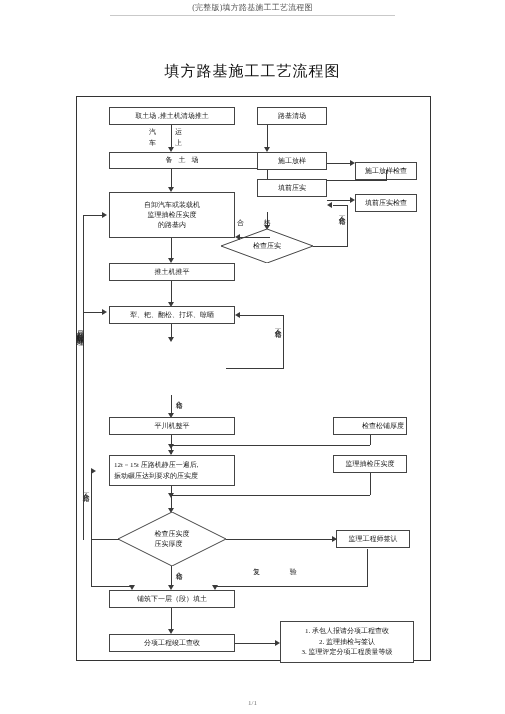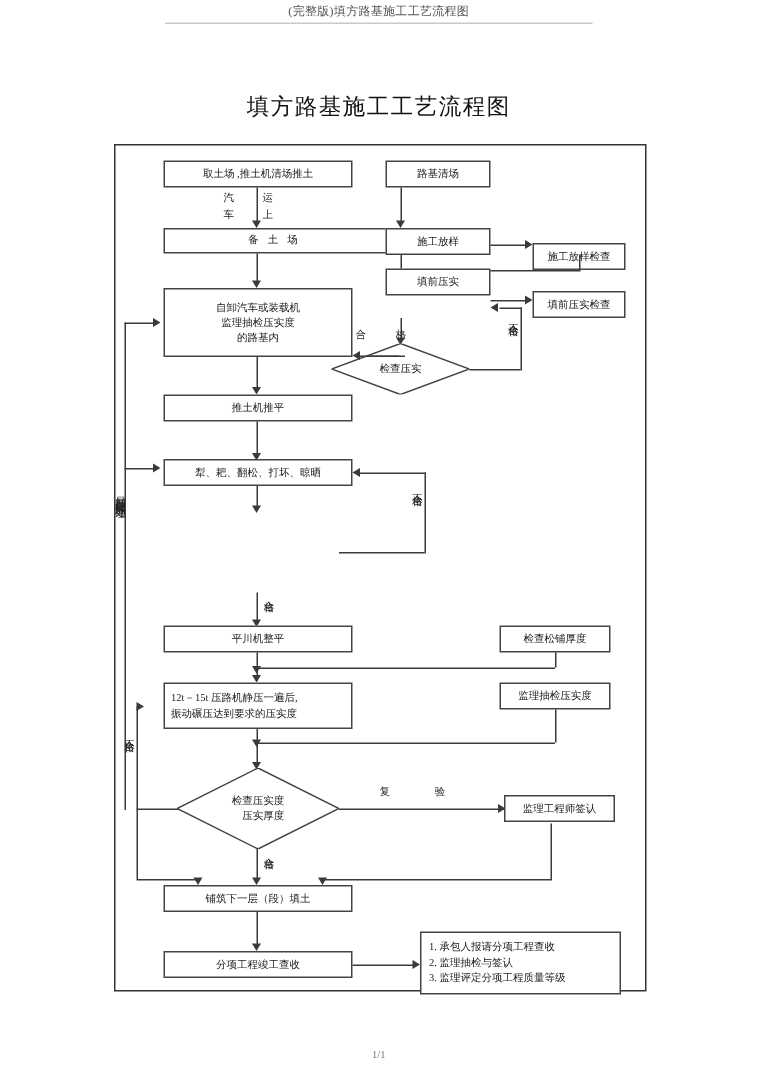--- a/index.html
+++ b/index.html
@@ -73,21 +73,21 @@
   .diamond {
     position: absolute;
     display: flex; align-items: center; justify-content: center;
   }
   .diamond .dshape {
     position: absolute; inset: 0;
   }
   .diamond .dtext {
     position: relative;
     z-index: 2;
-    text-align: right;
+    text-align: left;
     font-size: 7px;
     line-height: 1.5;
     color: #1a1a1a;
     white-space: nowrap;
   }
 
   
   .ln-h, .ln-v {
     position: absolute;
     background: #3a3a3a;
@@ -110,33 +110,33 @@
     white-space: nowrap;
     line-height: 1.25;
   }
   .edge-label.vert {
     writing-mode: vertical-rl;
     text-orientation: upright;
     letter-spacing: 1px;
     white-space: nowrap;
   }
   .edge-label.wide { letter-spacing: 9px; }
-  .edge-label.wide2 { letter-spacing: 14px; }
+  .edge-label.wide2 { letter-spacing: 14px; margin-top: 44px; }
 
   .list-node {
     position: absolute;
     box-sizing: border-box;
     border: 1px solid #444;
     background: #fff;
     font-size: 7px;
     line-height: 1.5;
     padding: 4px 5px;
     color: #1a1a1a;
   }
-  .list-node div { white-space: nowrap; }
+  .list-node div { white-space: nowrap; text-align: center; }
 </style>
 </head>
 <body>
 
 <div class="page">
 
   <div class="doc-header">(完整版)填方路基施工工艺流程图</div>
   <div class="header-rule"></div>
   <div class="chart-title">填方路基施工工艺流程图</div>
   <div class="doc-footer">1/1</div>
@@ -330,21 +330,21 @@
     <div class="ln-h" style="left:164px; top:140px; width:-0px;"></div>
     <div class="ln-h" style="left:160px; top:140px; width:0px;"></div>
     <div class="ln-h" style="left:161px; top:140px; width:0px;"></div>
     <div class="ln-h" style="left:162px; top:140px; width:-0px;"></div>
     <div class="ln-h" style="left:167px; top:140px; width:22px;"></div>
     <div class="ln-v" style="left:167px; top:140px; height:0px;"></div>
     <div class="ln-h" style="left:163px; top:140px; width:30px;"></div>
     <div class="arrow-l" style="left:158px; top:137px;"></div>
     <div class="edge-label wide" style="left:160px; top:122px;">合 格</div>
 
-    <div class="node" style="left:256px; top:320px; width:74px; height:18px;">
+    <div class="node" style="left:256px; top:320px; width:74px; height:18px;align-items:flex-end;">
       <span class="ln">检查松铺厚度</span>
     </div>
     <div class="ln-v" style="left:293px; top:338px; height:10px;"></div>
     <div class="ln-h" style="left:94px; top:348px; width:199px;"></div>
     <div class="arrow-d" style="left:91px; top:347px;"></div>
 
     <div class="node" style="left:256px; top:358px; width:74px; height:18px;">
       <span class="ln">监理抽检压实度</span>
     </div>
     <div class="ln-v" style="left:293px; top:376px; height:22px;"></div>

